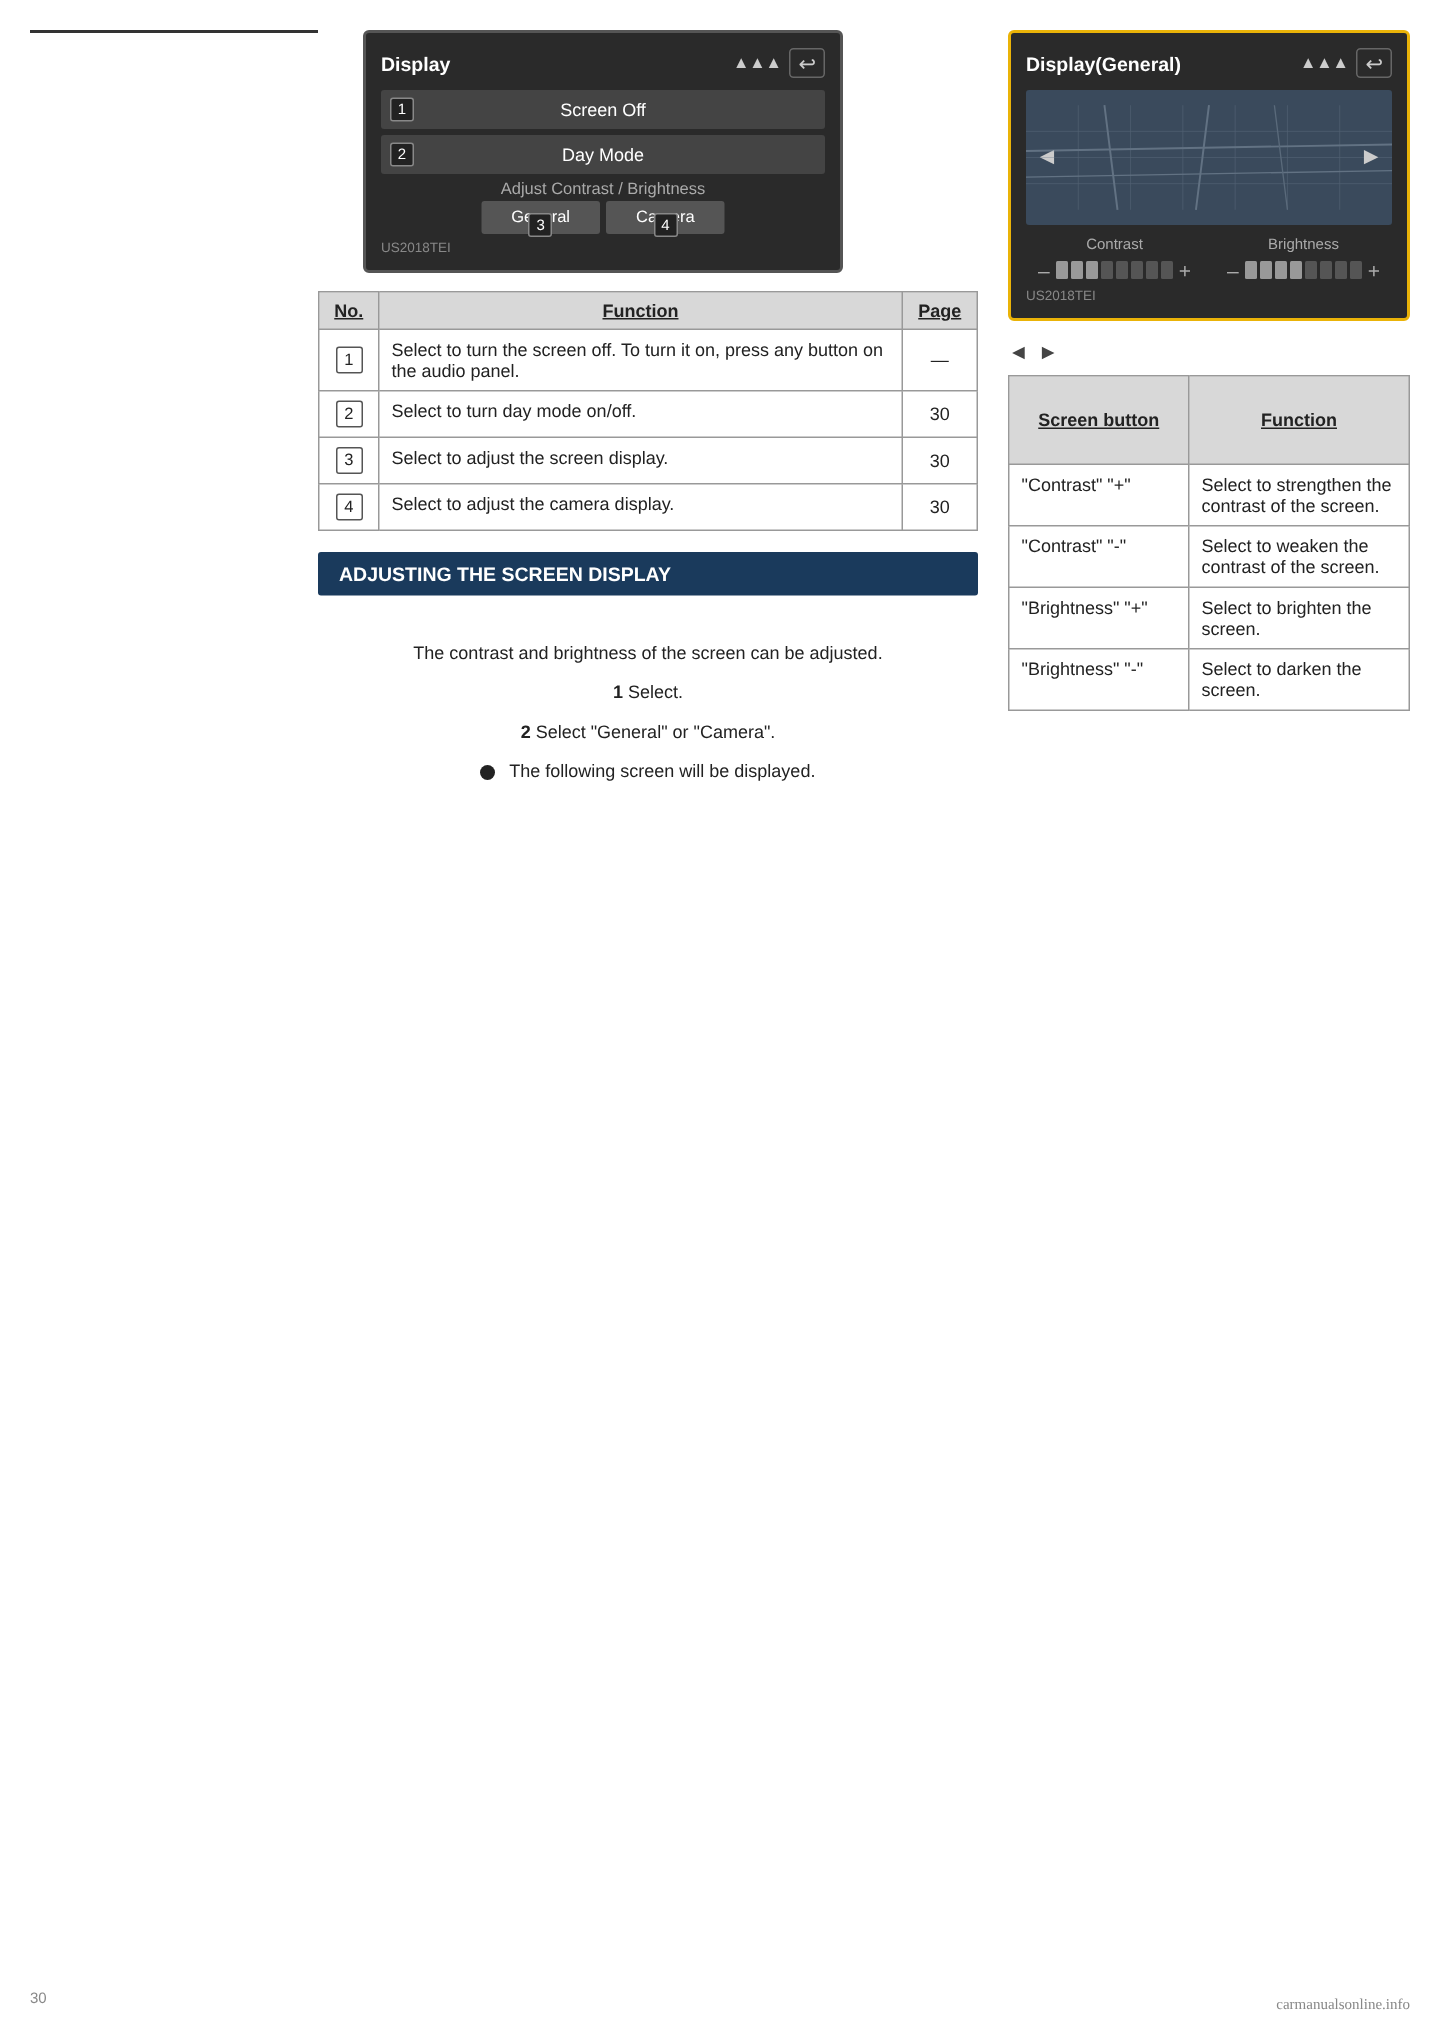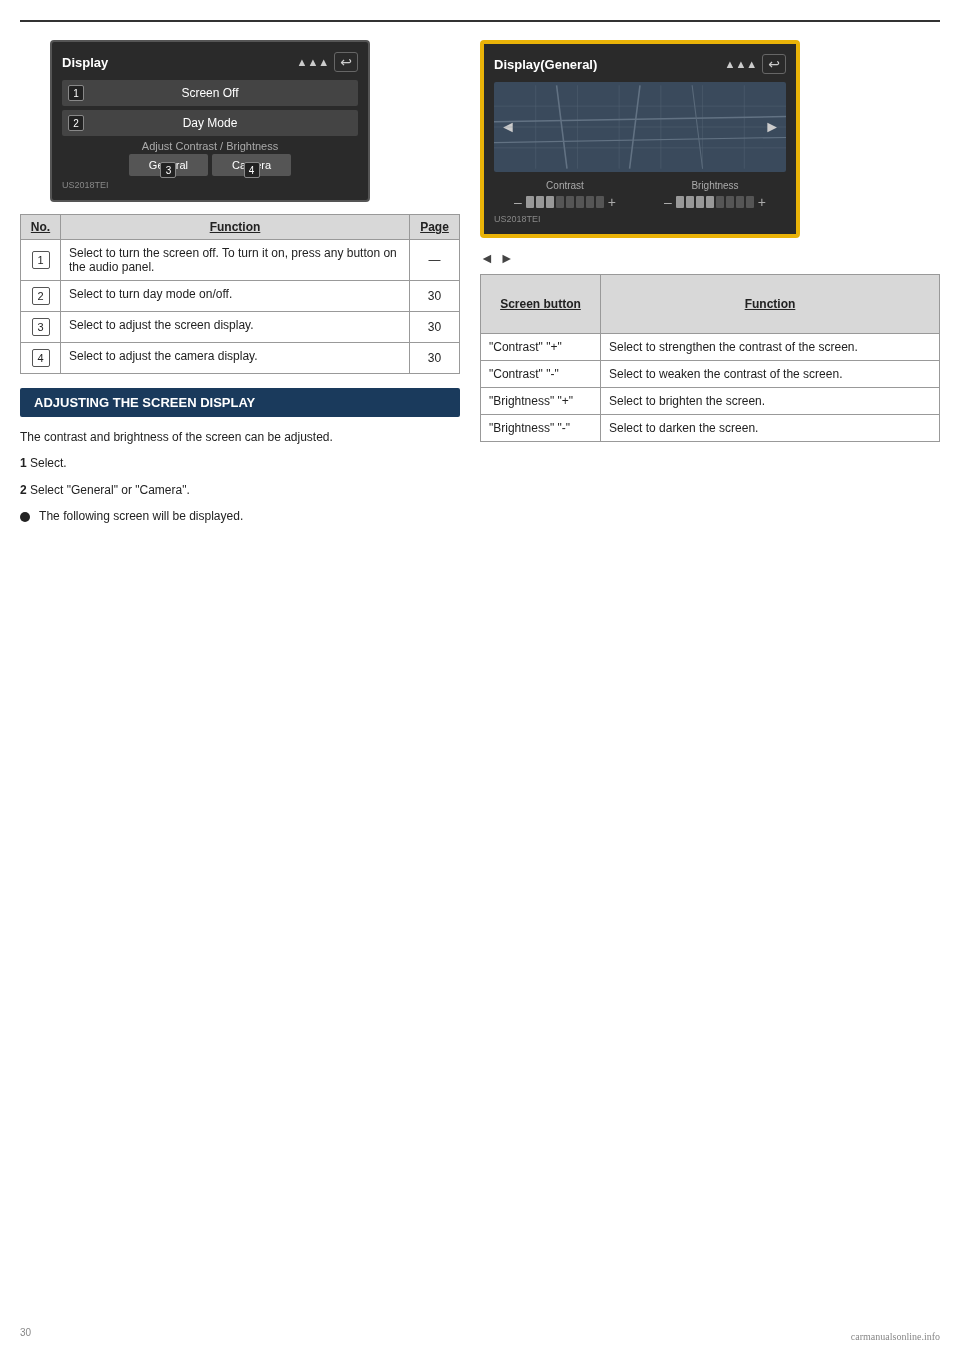--- a/index.html
+++ b/index.html
@@ -11,21 +11,21 @@
       font-size: 13px;
       color: #222;
       position: relative;
     }
 
     .page-container {
       width: 960px;
       min-height: 1358px;
       padding: 20px;
       display: flex;
-      flex-direction: column;
+      flex-direction: row;
       gap: 0;
     }
 
     
     .top-divider {
       width: 100%;
       height: 2px;
       background: #333;
       margin-bottom: 18px;
     }
@@ -224,23 +224,23 @@
       color: #fff;
       padding: 7px 14px;
       font-size: 13px;
       font-weight: bold;
       margin: 0 0 10px 0;
       border-radius: 2px;
     }
 
     
     .display-screen-general {
-      width: 320px;
+      width: 268px;
       background: #2a2a2a;
-      border: 4px solid #eab308;
+      border: 2px solid #eab308;
       border-radius: 4px;
       padding: 10px;
       margin-bottom: 12px;
     }
 
     .map-area {
       background: #3a4a5c;
       height: 90px;
       border-radius: 2px;
       position: relative;
@@ -392,21 +392,22 @@
 
     .bottom-left-text {
       position: absolute;
       bottom: 20px;
       left: 20px;
       font-size: 10px;
       color: #888;
     }
 
     .left-body {
-      margin-top: 10px;
+      margin-top: 28px;
+      text-align: center;
     }
 
     .left-body p {
       font-size: 12px;
       line-height: 1.7;
       color: #222;
       margin-bottom: 6px;
     }
 
   </style>

